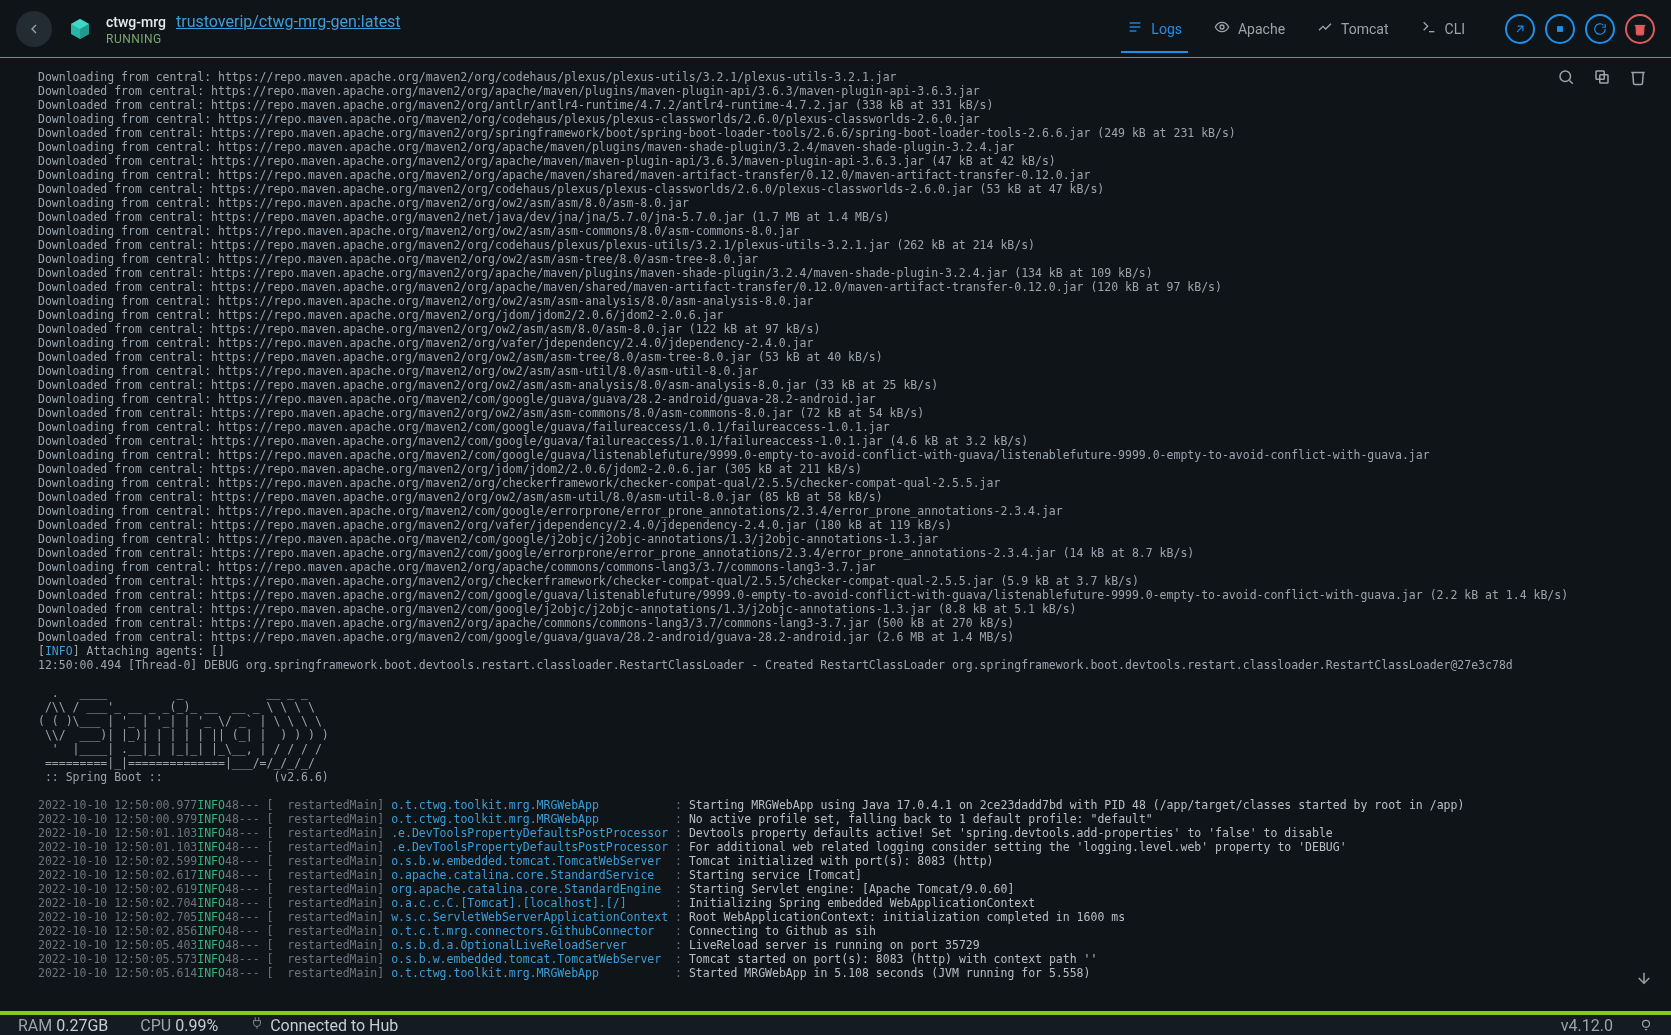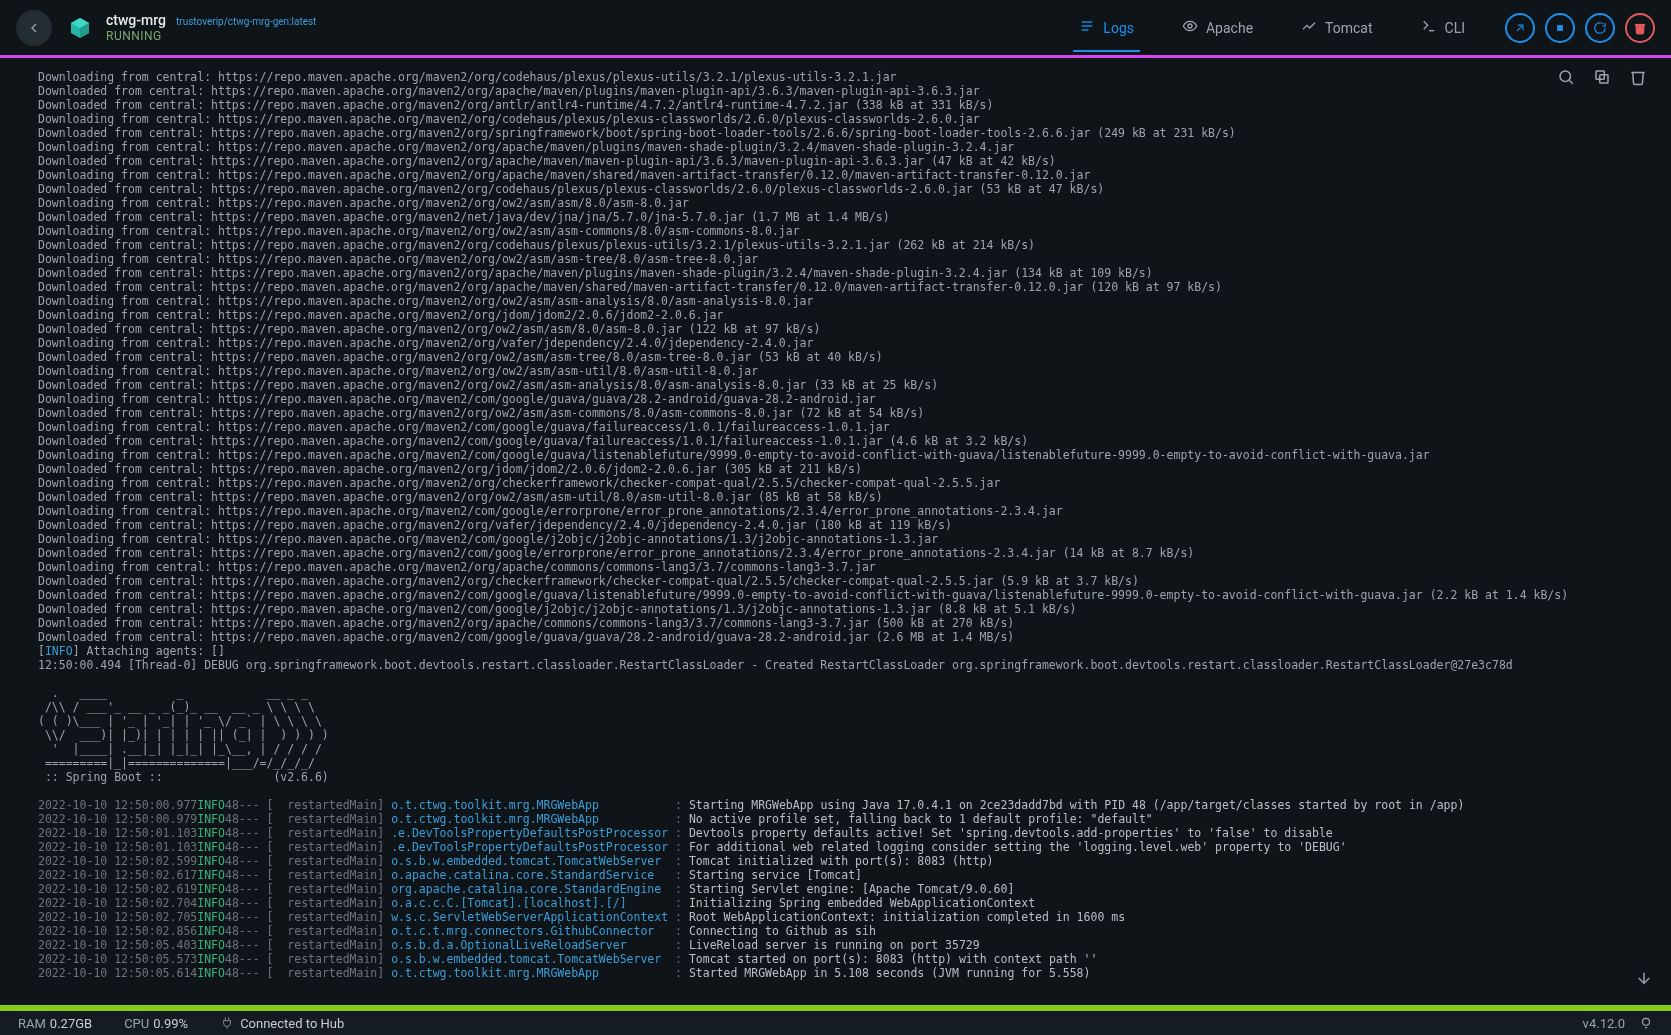--- a/index.html
+++ b/index.html
@@ -6,41 +6,41 @@
   html, body {
     width: 1671px; height: 1035px;
     background: #0f1419;
     font-family: -apple-system, BlinkMacSystemFont, "Segoe UI", Roboto, sans-serif;
     color: #c7cdd1;
     overflow: hidden;
   }
   .header {
     display: flex; align-items: center;
     height: 58px; padding: 0 16px;
-    border-bottom: 3px solid #d946ef;
+    border-bottom: 1px solid #d946ef;
     background: #0f1419;
   }
   .back-btn {
     width: 36px; height: 36px; border-radius: 50%;
     background: #232b33; display: flex; align-items: center; justify-content: center;
     margin-right: 14px; cursor: pointer;
   }
   .back-btn svg { width: 16px; height: 16px; stroke: #9aa4ac; }
   .container-icon {
     width: 28px; height: 28px; margin-right: 12px;
     display: flex; align-items: center; justify-content: center;
   }
   .container-icon svg { width: 24px; height: 24px; }
   .title-block { display: flex; flex-direction: column; }
   .title-row { display: flex; align-items: baseline; gap: 10px; }
   .title-row .name { color: #e6e9eb; font-size: 14px; font-weight: 500; }
-  .title-row .image { color: #3b9ed8; font-size: 10px; }
+  .title-row .image { color: #3b9ed8; font-size: 16px; text-decoration: underline; }
   .status { color: #7aa86f; font-size: 12px; letter-spacing: 0.5px; margin-top: 1px; }
   .spacer { flex: 1; }
-  .tabs { display: flex; gap: 16px; }
+  .tabs { display: flex; gap: 0; }
   .tab {
     display: flex; align-items: center; gap: 8px;
     padding: 14px 16px; color: #9aa4ac; font-size: 14px;
     cursor: pointer; position: relative;
   }
   .tab.active { color: #1c90ed; }
   .tab.active::after {
     content: ""; position: absolute; left: 10px; right: 10px; bottom: -1px;
     height: 2px; background: #1c90ed;
   }
@@ -74,30 +74,30 @@
   .spring-lv  { color: #39b37d; font-weight: 500; }
   .spring-th  { color: #6b747c; }
   .spring-lg  { color: #3b9ed8; text-align: right; }
   .spring-msg { color: #b9bfc4; }
   .scroll-ind {
     position: absolute; right: 18px; bottom: 44px;
     color: #9aa4ac; cursor: pointer;
   }
   .scroll-ind svg { width: 18px; height: 18px; stroke: #9aa4ac; fill: none; stroke-width: 2; }
   .footer {
-    position: absolute; left: 0; right: 0; bottom: 0; height: 30px;
-    background: #141b22; border-top: 6px solid #84cc16;
+    position: absolute; left: 0; right: 0; bottom: 0; height: 24px;
+    background: #141b22; border-top: 4px solid #84cc16;
     display: flex; align-items: center; padding: 0 18px;
-    font-size: 13px; color: #c7cdd1;
+    font-size: 16px; color: #c7cdd1;
   }
   .footer .seg { margin-right: 32px; }
   .footer .seg .lbl { color: #9aa4ac; margin-right: 4px; }
   .footer .plug { display: flex; align-items: flex-start; gap: 6px; }
   .footer .plug svg { width: 14px; height: 14px; fill: #c7cdd1; }
-  .footer .right { margin-left: auto; display: flex; align-items: center; gap: 14px; color: #9aa4ac; }
+  .footer .right { margin-left: auto; display: flex; align-items: center; gap: 26px; color: #9aa4ac; }
   .footer .right svg { width: 14px; height: 14px; stroke: #9aa4ac; fill: none; stroke-width: 2; }
 </style>
 </head>
 <body>
 
 <div class="header">
   <div class="back-btn">
     <svg viewBox="0 0 24 24" fill="none" stroke-width="2">
         <polyline points="15 18 9 12 15 6"></polyline>
       </svg>

